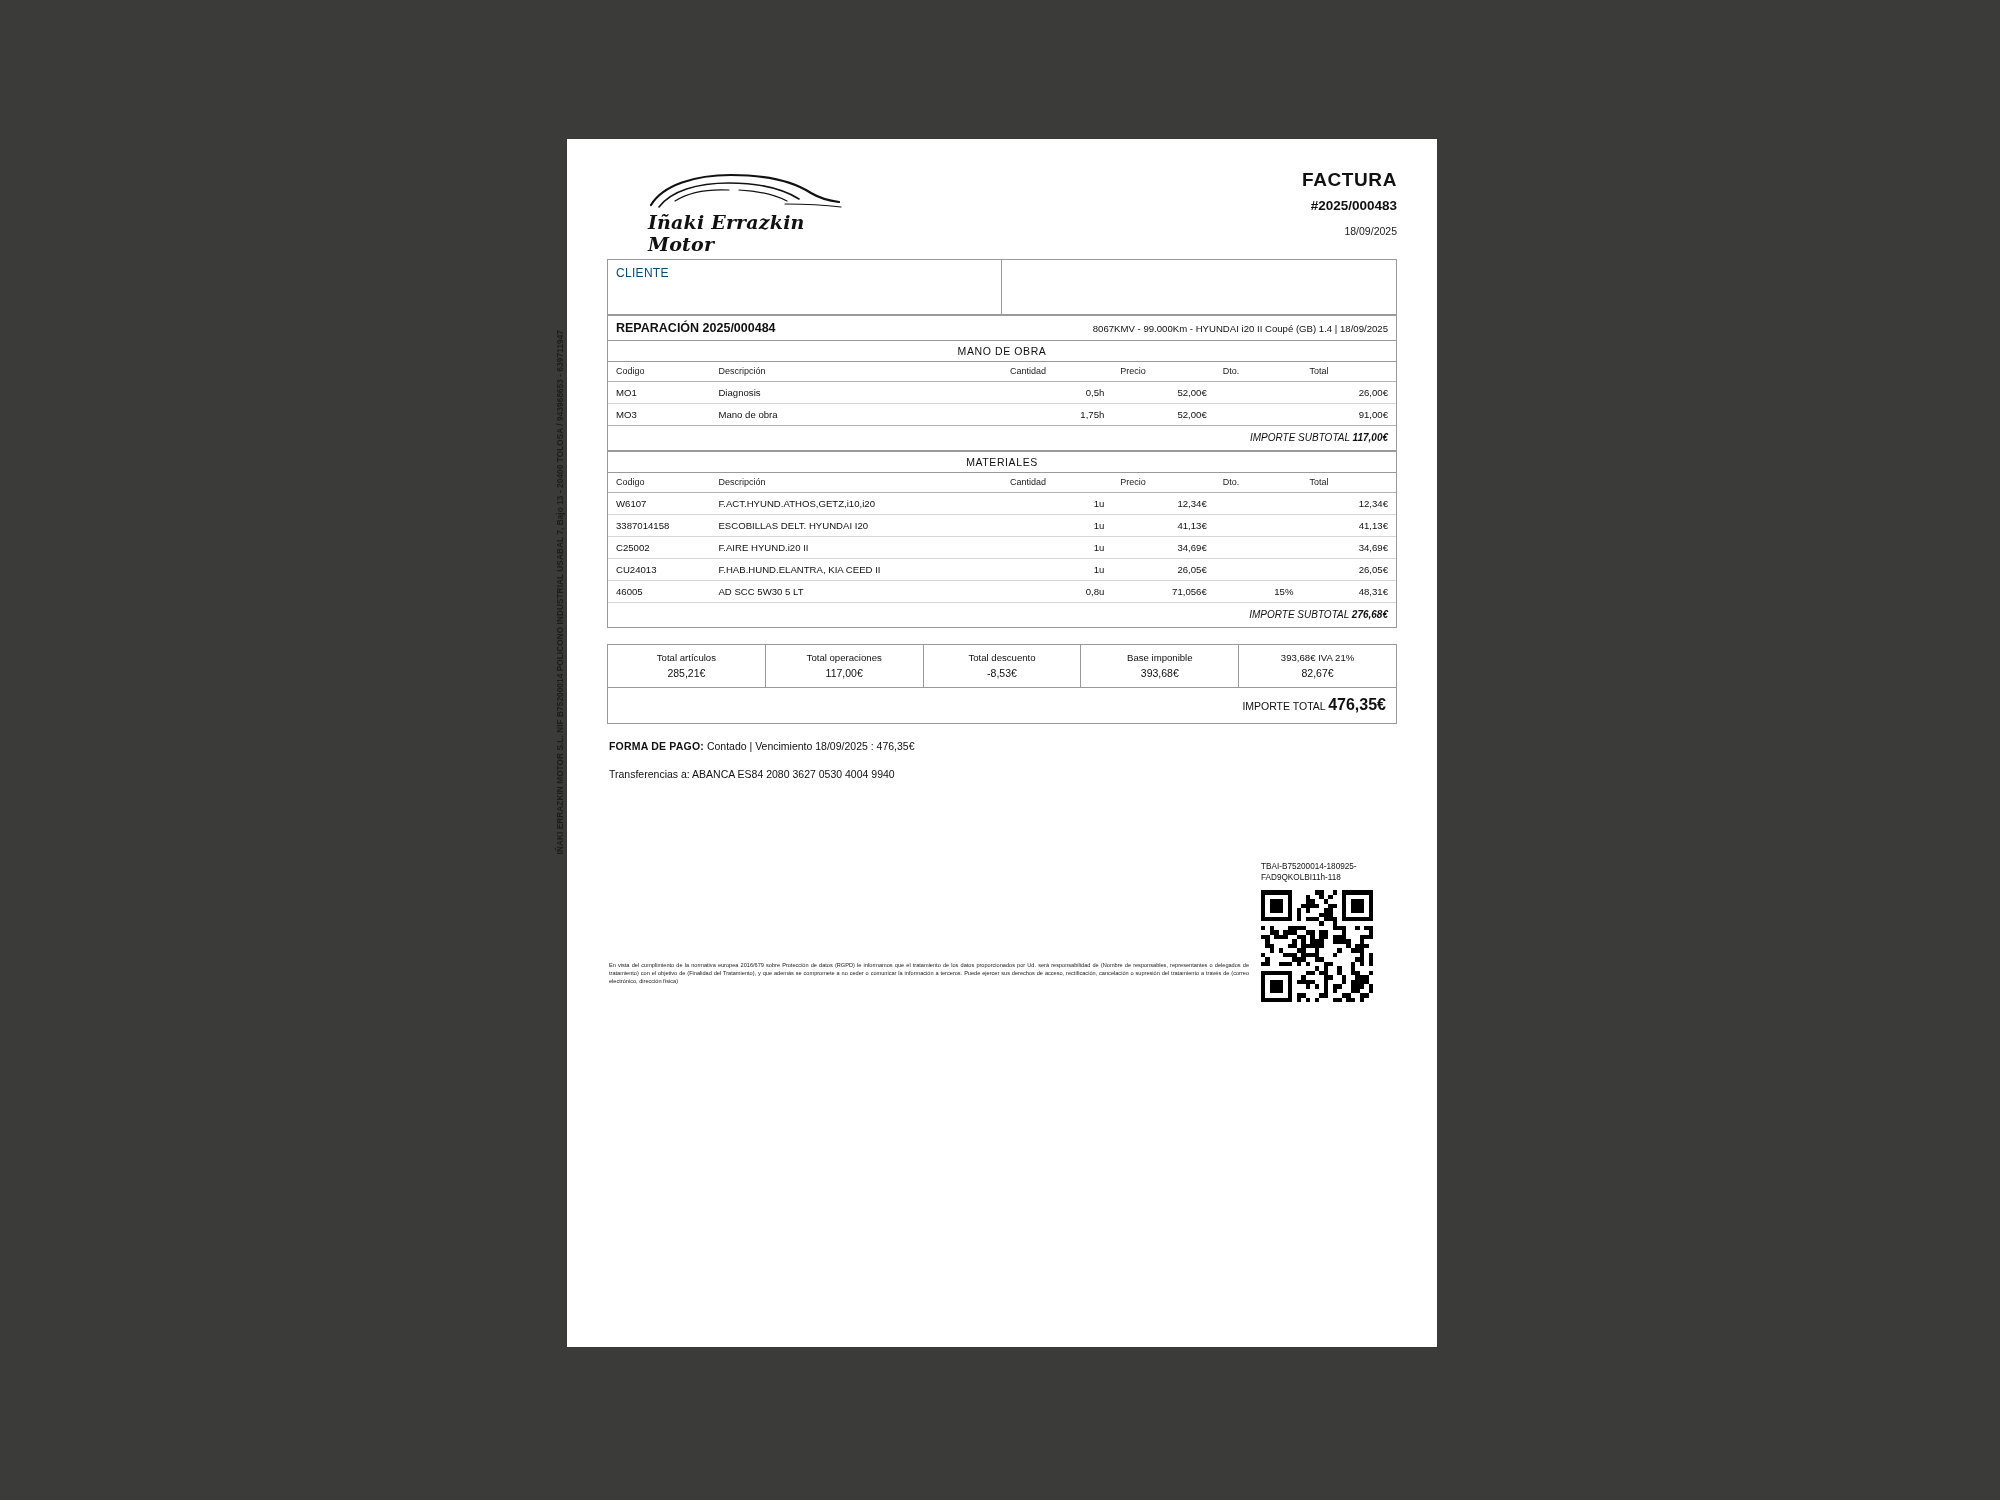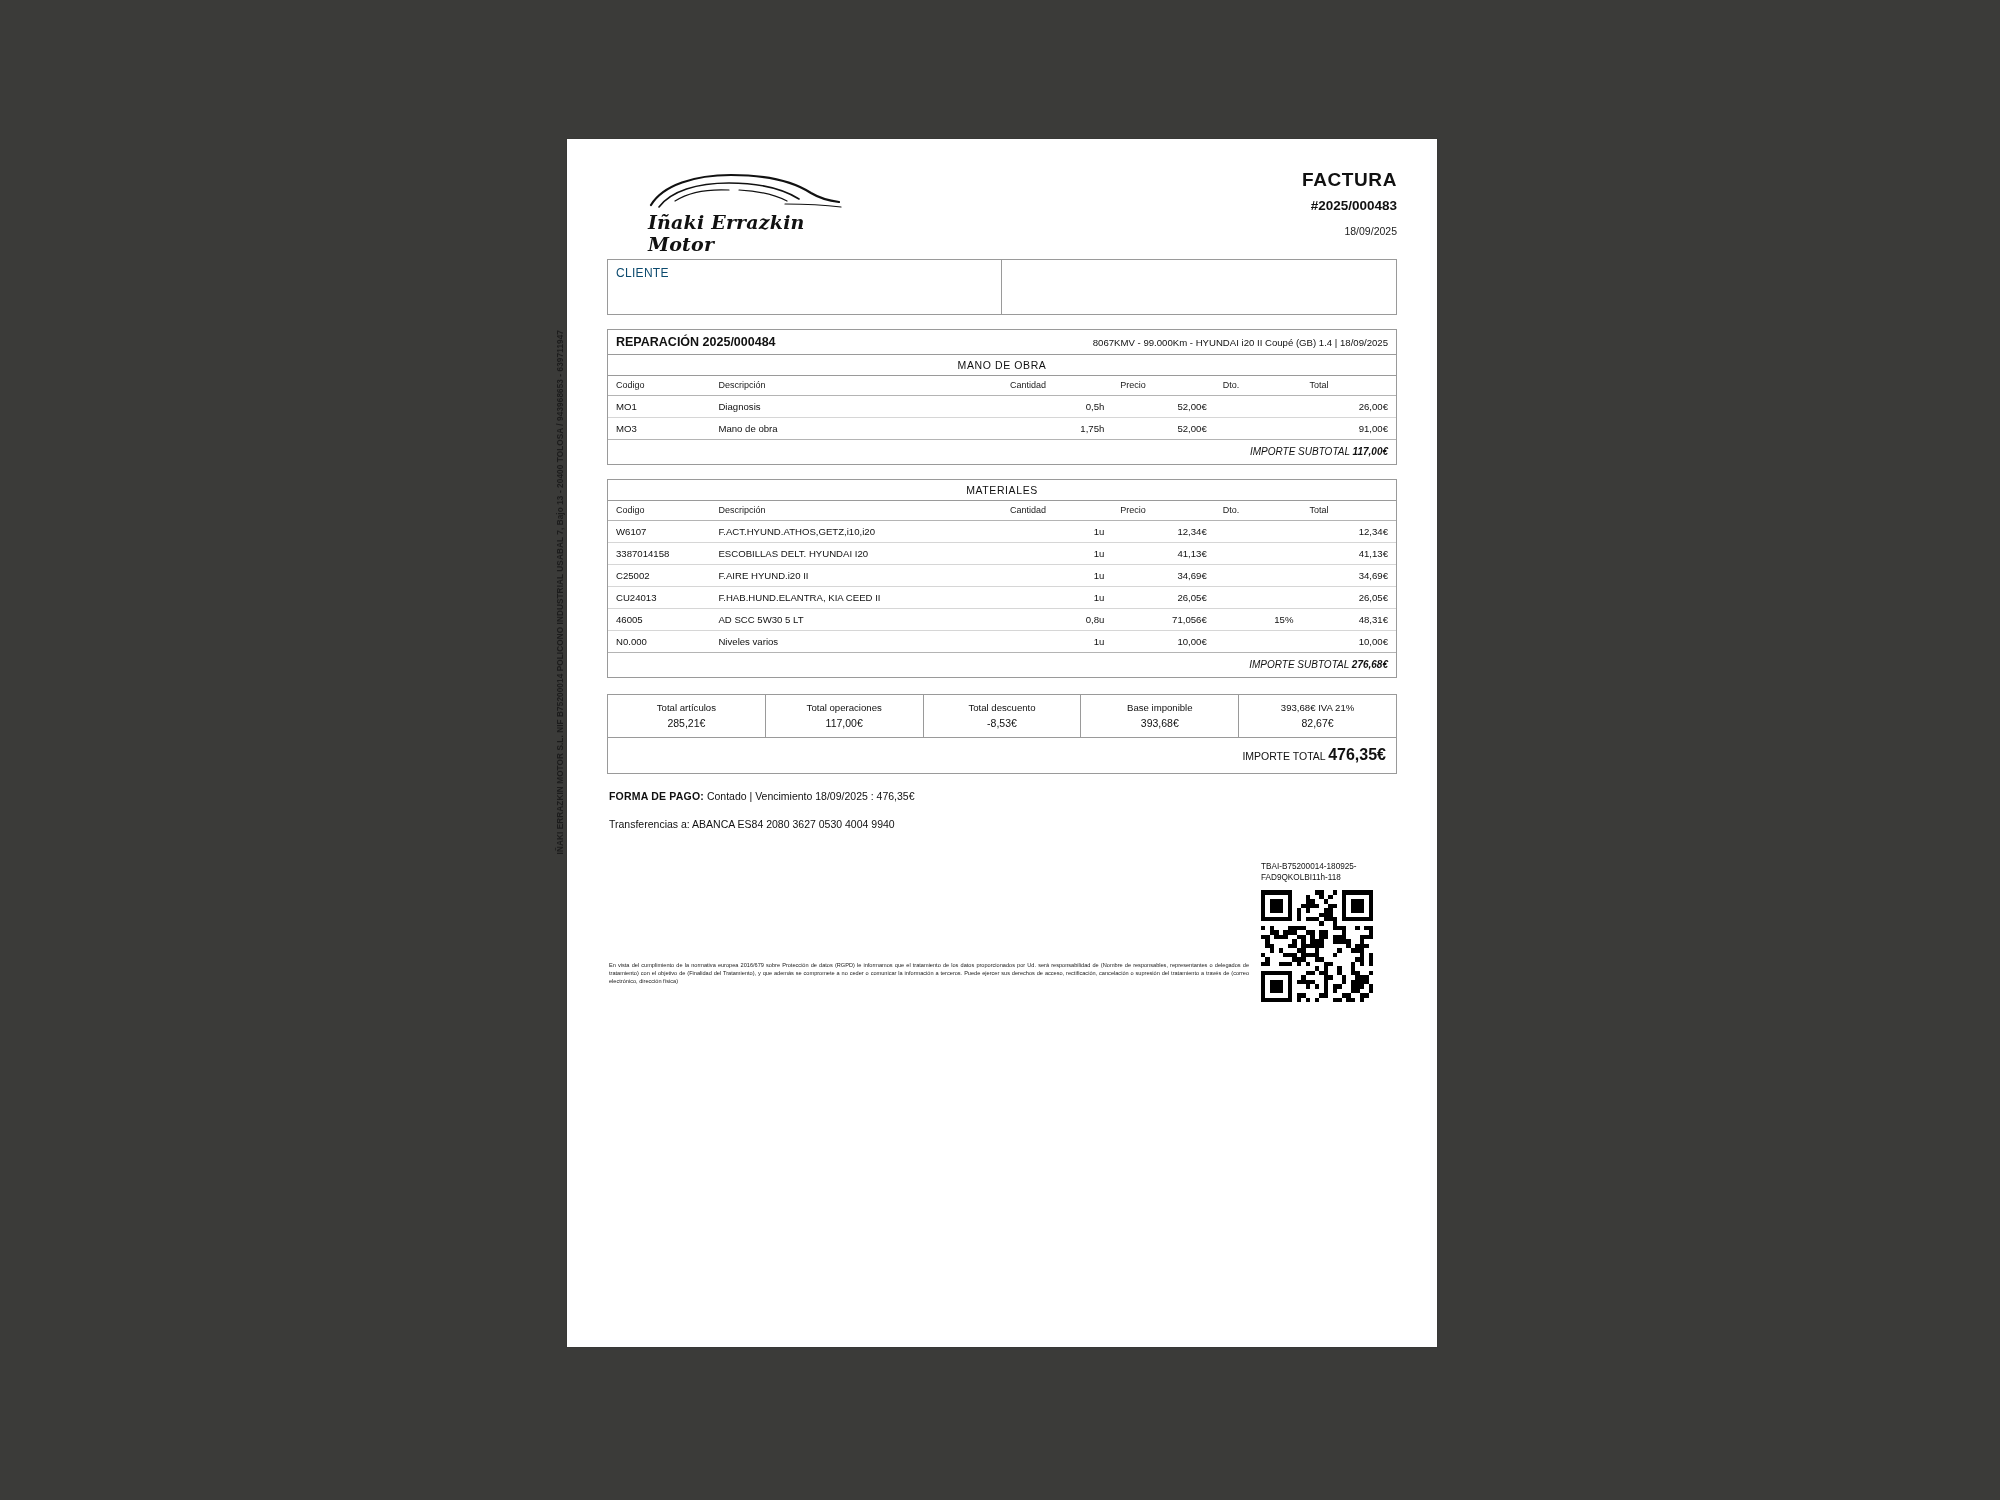--- a/index.html
+++ b/index.html
@@ -99,21 +99,21 @@
   }
   .cliente-left {
     flex: 0 0 50%;
     border-right: 1px solid #9a9a9a;
     padding: 6px 8px;
   }
   .cliente-right { flex: 1; }
   .cliente-label { font-size: 12px; color: #0c4a6e; letter-spacing: .3px; }
 
   
-  .block { border: 1px solid #9a9a9a; margin-top: 14px; }
+  .block { border: 1px solid #9a9a9a; }
   .rep-head {
     display: flex; align-items: center;
     padding: 5px 8px 5px 8px;
     border-bottom: 1px solid #9a9a9a;
   }
   .rep-title { font-size: 12.5px; font-weight: 700; color: #111; }
   .rep-veh {
     margin-left: auto;
     font-size: 9.6px; color: #111;
   }
@@ -369,28 +369,20 @@
               <td class="c-dto"></td>
               <td class="c-tot">26,05€</td>
             </tr>
             <tr>
               <td class="c-cod">46005</td>
               <td class="c-desc">AD SCC 5W30 5 LT</td>
               <td class="c-cant">0,8u</td>
               <td class="c-prec">71,056€</td>
               <td class="c-dto">15%</td>
               <td class="c-tot">48,31€</td>
-            </tr>
-            <tr class="last">
-              <td class="c-cod">N0.000</td>
-              <td class="c-desc">Niveles varios</td>
-              <td class="c-cant">1u</td>
-              <td class="c-prec">10,00€</td>
-              <td class="c-dto"></td>
-              <td class="c-tot">10,00€</td>
             </tr>
           </tbody>
         </table>
         <div class="subtotal">
           <span>IMPORTE SUBTOTAL</span>
           <b>276,68€</b>
         </div>
       </div>
 
       <div class="totals">

